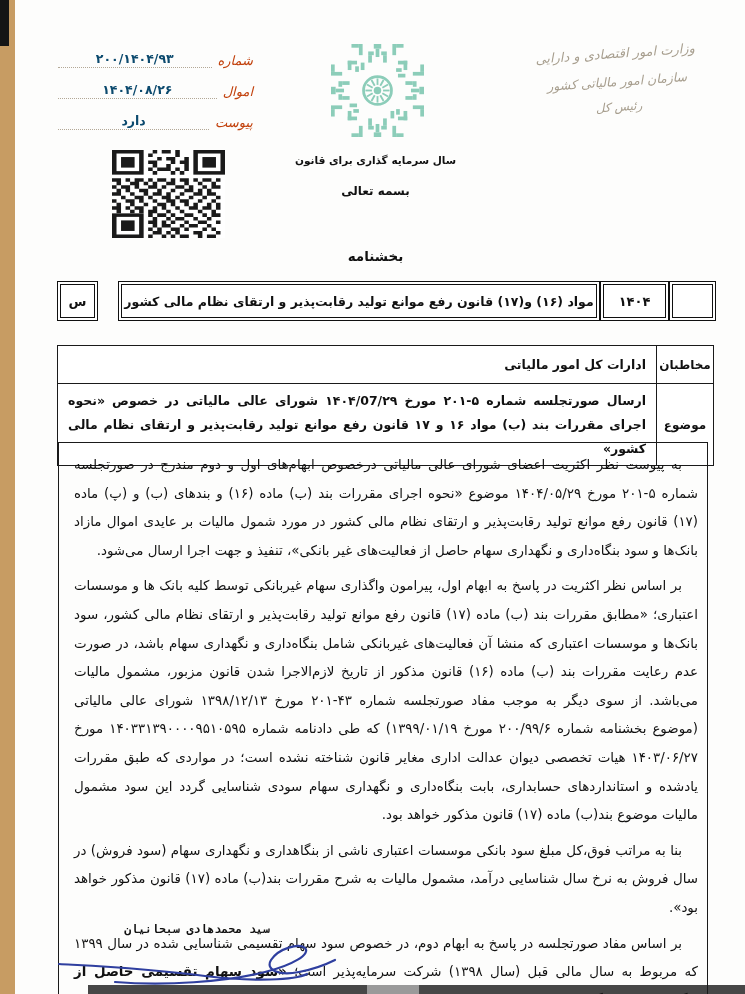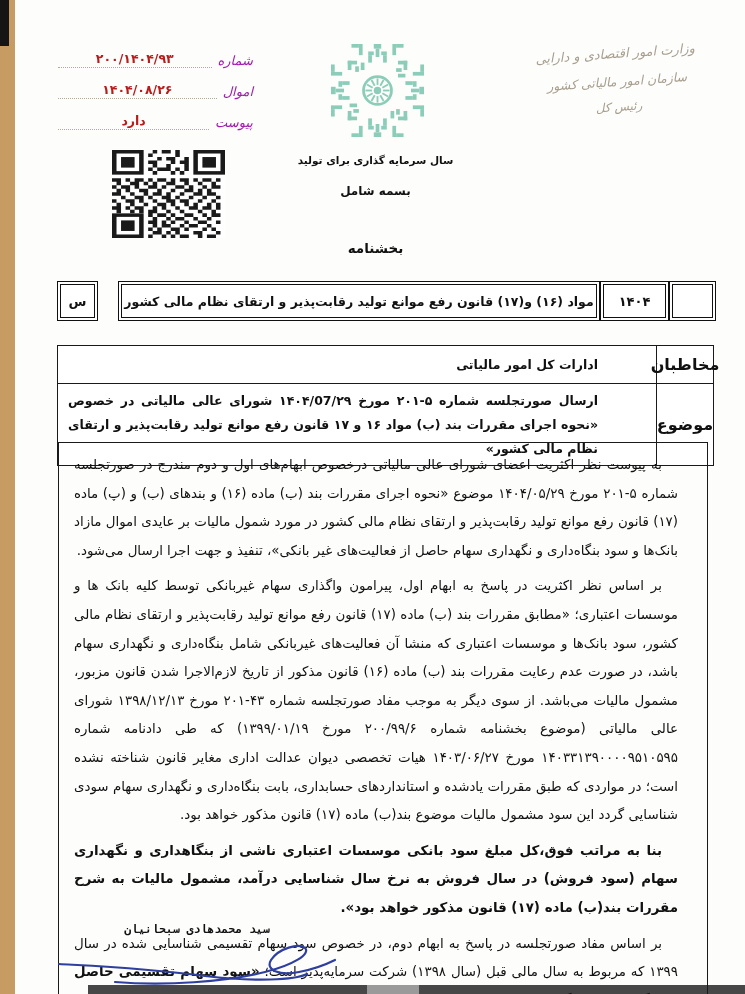--- a/index.html
+++ b/index.html
@@ -6,67 +6,67 @@
   .page{position:relative;width:745px;height:994px;background:#fdfdfc;overflow:hidden;
         font-family:"DejaVu Sans",sans-serif;color:#111;direction:rtl;}
   
   .scan-strip-left{position:absolute;left:0;top:0;width:15px;height:994px;background:#c79c63;}
   .scan-corner-mark{position:absolute;left:0;top:0;width:9px;height:46px;background:#151515;}
   .scan-band-bottom{position:absolute;left:88px;right:0;bottom:0;height:9px;background:#474747;}
   .scan-band-light{position:absolute;left:367px;bottom:0;width:52px;height:9px;background:#9a9a9a;}
   
   .ref-block{position:absolute;top:48px;left:58px;width:195px;font-size:12.5px;}
   .ref-row{display:flex;align-items:flex-end;margin-bottom:11px;height:20px;}
-  .ref-label{font-style:italic;color:#a21caf;font-size:13px;white-space:nowrap;padding-left:6px;}
-  .ref-value{font-weight:bold;color:#b91c1c;border-bottom:1px dotted #b3a896;flex:1;
+  .ref-label{font-style:italic;color:#c2410c;font-size:13px;white-space:nowrap;padding-left:6px;}
+  .ref-value{font-weight:bold;color:#0c4a6e;border-bottom:1px dotted #b3a896;flex:1;
              text-align:center;padding-bottom:1px;white-space:nowrap;}
   
   .ministry{position:absolute;top:46px;right:8px;width:240px;text-align:center;
             transform:rotate(-4deg);color:#a79e8e;font-style:italic;}
   .ministry .m1{font-size:13px;letter-spacing:1px;}
   .ministry .m2{font-size:12.5px;margin-top:13px;letter-spacing:1px;}
   .ministry .m3{font-size:12px;margin-top:11px;}
   
   .logo{position:absolute;top:44px;left:330px;width:95px;height:93px;}
   .slogan{position:absolute;top:154px;left:278px;width:195px;text-align:center;
           font-weight:bold;font-size:10.5px;}
   .basmala{position:absolute;top:184px;left:278px;width:195px;text-align:center;
            font-weight:bold;font-size:12px;}
   .qr{position:absolute;top:150px;left:112px;width:113px;height:88px;}
-  .doc-type{position:absolute;top:240px;left:278px;width:195px;text-align:center;
+  .doc-type{position:absolute;top:248px;left:278px;width:195px;text-align:center;
             font-weight:bold;font-size:13.5px;letter-spacing:.5px;}
   
   .class-row{position:absolute;top:281px;right:29px;left:57px;height:40px;display:flex;}
   .class-cell{border:4px double #101010;display:flex;align-items:center;justify-content:center;
               font-weight:bold;font-size:13px;box-sizing:border-box;background:#fff;}
   .cc-blank{width:47px;}
   .cc-year{width:69px;}
   .cc-title{flex:1;font-size:12.5px;margin-left:20px;}
   .cc-seal{width:41px;}
   
   .hdr-table{position:absolute;top:345px;right:31px;left:57px;border:1.6px solid #1a1a1a;
              box-sizing:border-box;background:#fff;}
   .hdr-row{display:flex;}
   .hdr-row+.hdr-row{border-top:1.3px solid #1a1a1a;}
   .hdr-label{width:56px;border-left:1.3px solid #1a1a1a;display:flex;align-items:center;
-             justify-content:center;font-weight:bold;font-size:16px;flex-shrink:0;margin-left:48px;}
+             justify-content:center;font-weight:bold;font-size:12px;flex-shrink:0;}
   .hdr-value{flex:1;padding:4px 10px;font-weight:bold;font-size:12.5px;display:flex;
              align-items:center;}
   .row-recipients{height:37px;}
   .row-subject{min-height:56px;}
   .row-subject .hdr-value{line-height:24px;text-align:justify;display:block;padding-top:5px;}
   
   .body-box{position:absolute;top:442px;left:58px;width:650px;height:552px;
             border:1.6px solid #1a1a1a;border-bottom:none;box-sizing:border-box;
-            padding:8px 29px 0 15px;background:transparent;}
+            padding:8px 9px 0 15px;background:transparent;}
   .body-box p{margin:0 0 7px 0;font-size:13.4px;line-height:28.6px;text-align:justify;
               text-indent:16px;}
   .seg-u{text-underline-offset:4px;}
   .seg-b{font-weight:bold;}
-  p.p-bold{font-weight:bold;}
+  p.p-bold{font-weight:normal;}
   
   .sig-block{position:absolute;top:922px;left:92px;width:210px;text-align:center;
              font-weight:bold;z-index:3;font-family:Liberation Mono, monospace;}
   .sig-name{font-size:11.5px;line-height:16px;}
   .sig-title{font-size:12px;line-height:17px;}
   .sig-scribble{position:absolute;top:936px;left:55px;width:285px;height:58px;z-index:2;}
 </style>
 </head>
 <body>
 
@@ -133,22 +133,22 @@
           <rect x="26" y="24" width="4" height="6"></rect>
           <rect x="32" y="20" width="4" height="8"></rect>
         </g>
         <use href="#lq" transform="rotate(90 50 50)"></use>
         <use href="#lq" transform="rotate(180 50 50)"></use>
         <use href="#lq" transform="rotate(270 50 50)"></use>
       </g>
     </svg>
   </div>
 
-  <div class="slogan">سال سرمایه گذاری برای تولید</div>
-  <div class="basmala">بسمه شامل</div>
+  <div class="slogan">سال سرمایه گذاری برای قانون</div>
+  <div class="basmala">بسمه تعالی</div>
 
   <div class="qr">
     <svg viewBox="0 0 25 25" width="113" height="88" preserveAspectRatio="none" xmlns="http://www.w3.org/2000/svg">
       <rect x="0" y="0" width="25" height="25" fill="#fff"></rect>
       <g fill="#1a1a1a">
         <rect x="0" y="0" width="7" height="7"></rect>
           <rect x="1" y="1" width="5" height="5" fill="#fff"></rect>
           <rect x="2" y="2" width="3" height="3"></rect>
         <rect x="18" y="0" width="7" height="7"></rect>
           <rect x="19" y="1" width="5" height="5" fill="#fff"></rect>

